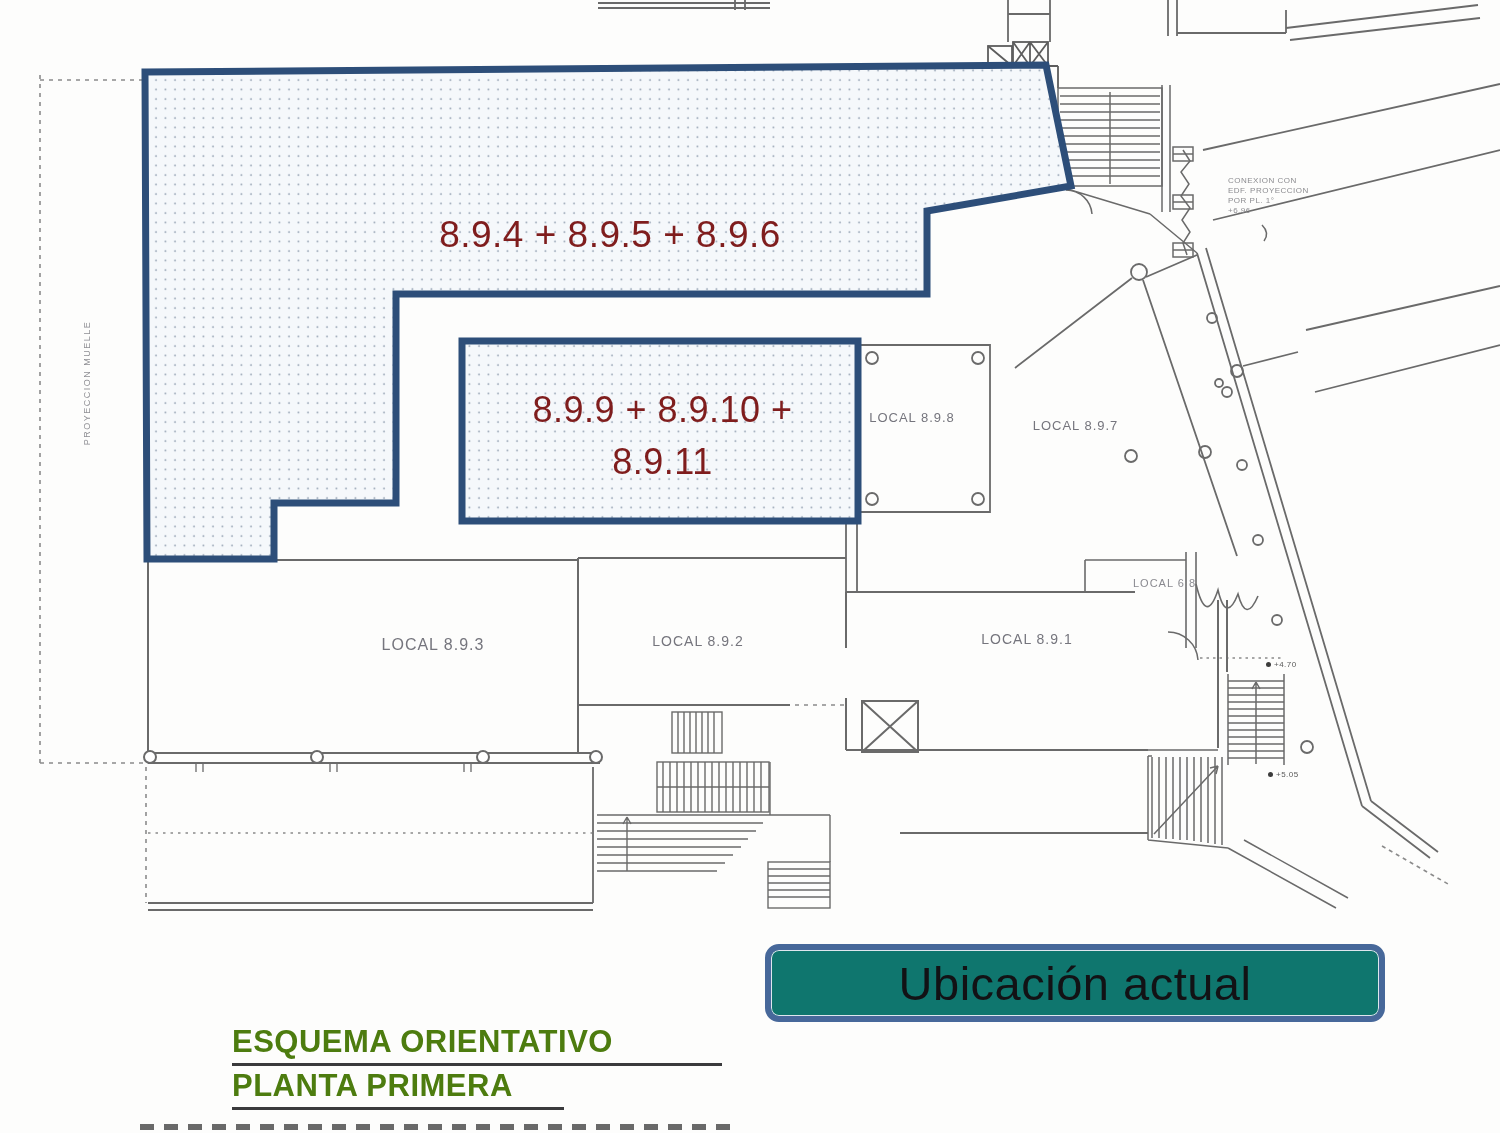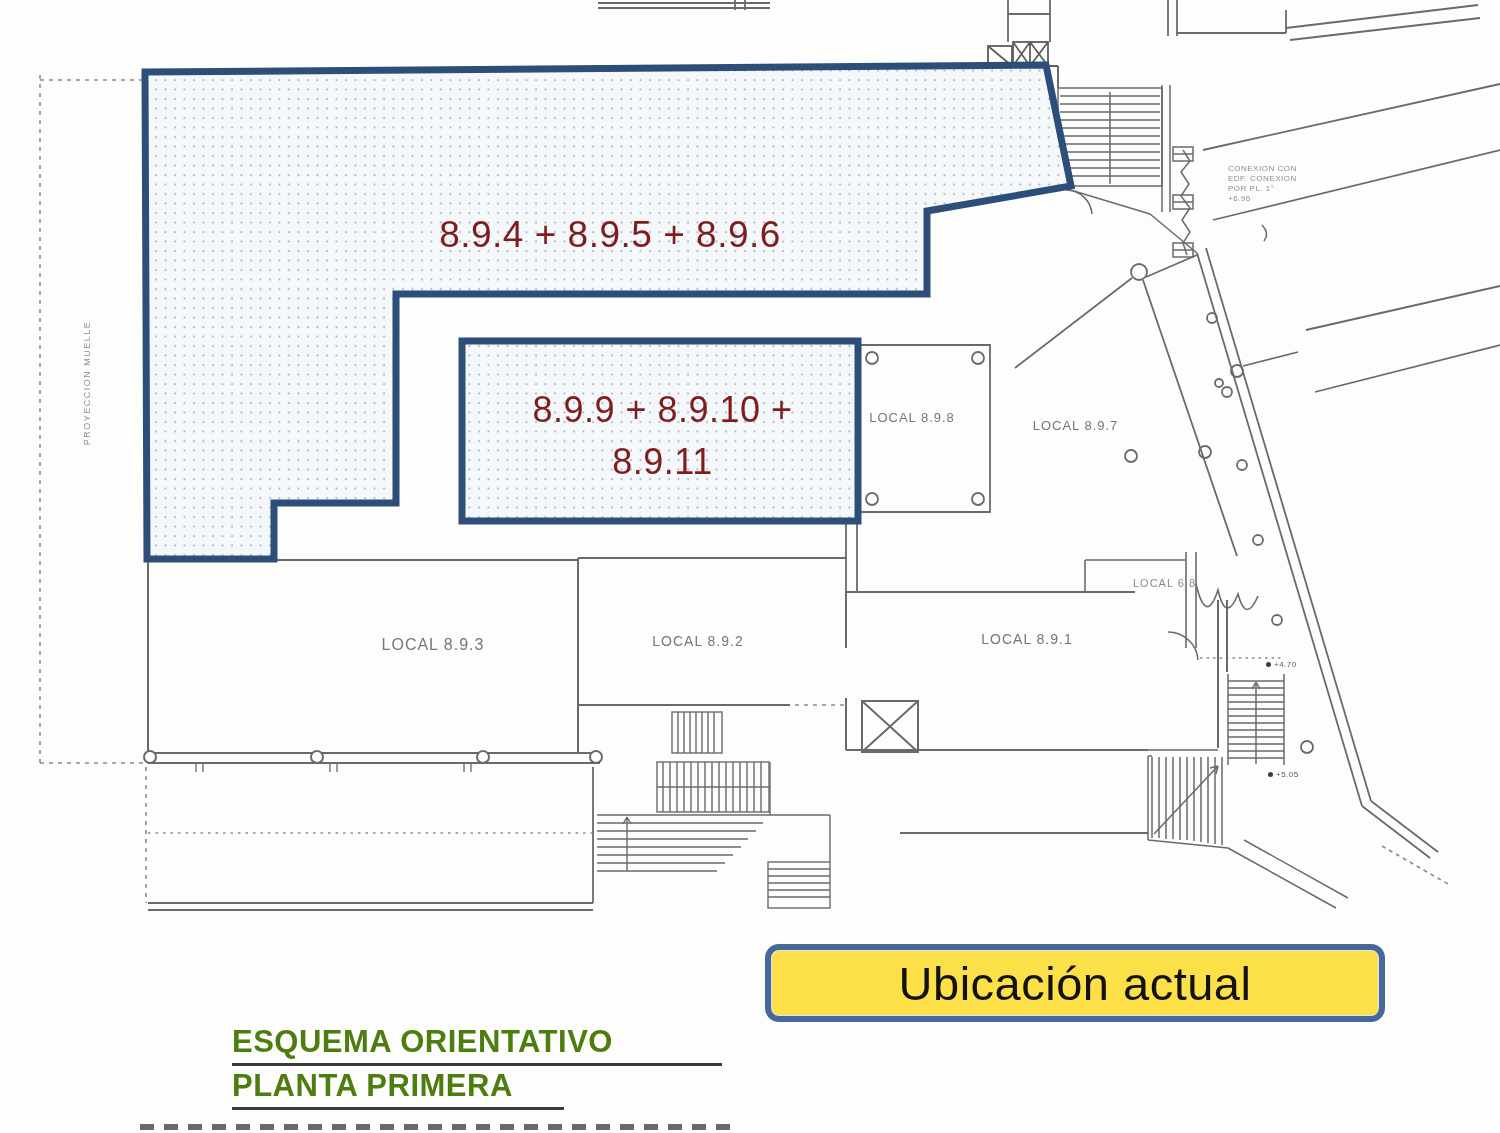--- a/index.html
+++ b/index.html
@@ -23,27 +23,27 @@
   .level-note{position:absolute;font-size:8px;color:#5a5a5a;letter-spacing:0.5px;white-space:nowrap;padding-left:28px;}
   .level-upper{left:1238px;top:660px;}
   .level-lower{left:1240px;top:770px;}
   .dot{display:inline-block;width:5px;height:5px;border-radius:50%;background:#3c3c3c;margin-right:3px;vertical-align:middle;}
   .muelle{
     position:absolute;left:3px;top:377px;width:170px;height:12px;
     font-size:9px;color:#8f8f94;letter-spacing:1.5px;text-align:center;
     transform:rotate(-90deg);transform-origin:center;white-space:nowrap;
   }
   .conexion{
-    position:absolute;left:1228px;top:164px;width:110px;
+    position:absolute;left:1228px;top:176px;width:110px;
     font-size:8px;line-height:10px;color:#8c8c90;letter-spacing:0.5px;
   }
   .conexion div{white-space:nowrap;}
   .callout{
     position:absolute;left:765px;top:944px;width:608px;height:66px;
-    border:6px solid #47689a;border-radius:14px;background:#fde047;
+    border:6px solid #47689a;border-radius:14px;background:#0f766e;
     display:flex;align-items:center;justify-content:center;
     box-shadow:0 0 0 1px #dfe6ee inset;
   }
   .callout span{font-size:47px;color:#121215;letter-spacing:0.5px;}
   .title-block{position:absolute;left:232px;top:1024px;color:#4d7c0f;}
   .title-line{font-size:31px;font-weight:bold;letter-spacing:0.5px;white-space:nowrap;}
   .rule1{width:490px;height:3px;background:#3a3a3c;margin:3px 0 2px 0;}
   .rule2{width:332px;height:3px;background:#3a3a3c;margin-top:3px;}
   .scan-bar{
     position:absolute;left:140px;top:1124px;width:600px;height:6px;
@@ -209,21 +209,21 @@
     <span class="dot"></span><span>+4.70</span>
   </div>
   <div class="level-note level-lower">
     <span class="dot"></span><span>+5.05</span>
   </div>
 
   <div class="muelle">PROYECCION MUELLE</div>
 
   <div class="conexion">
     <div>CONEXION CON</div>
-    <div>EDF. CONEXION</div>
+    <div>EDF. PROYECCION</div>
     <div>POR PL. 1°</div>
     <div>+6.96</div>
   </div>
 
   <div class="callout">
     <span>Ubicación actual</span>
   </div>
 
   <div class="title-block">
     <div class="title-line">ESQUEMA ORIENTATIVO</div>

